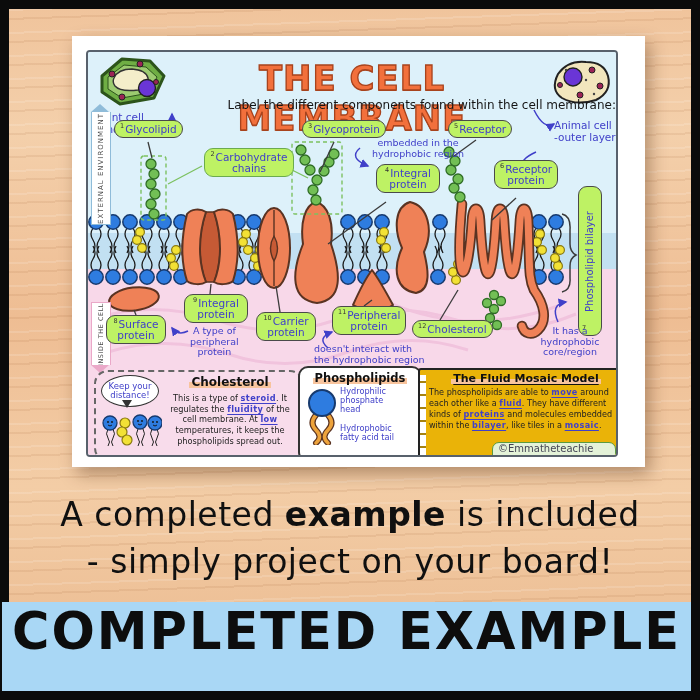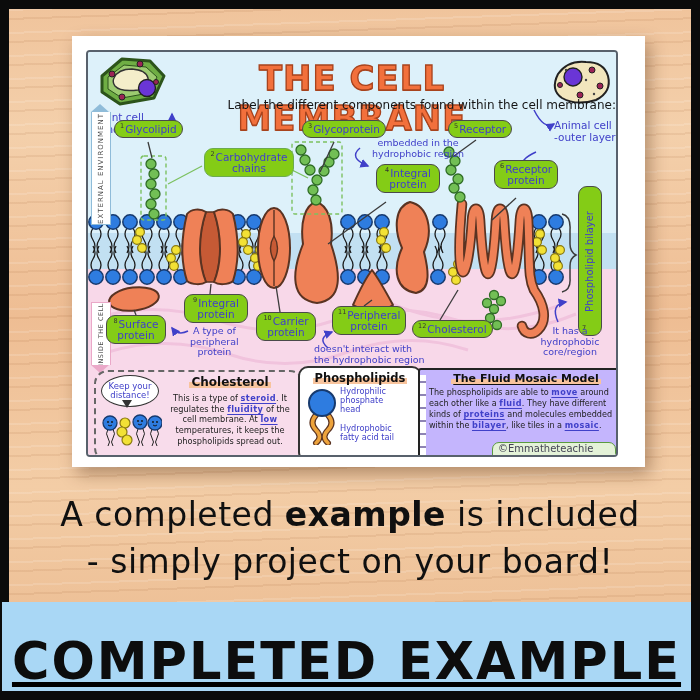--- a/index.html
+++ b/index.html
@@ -21,21 +21,21 @@
   .sub{position:absolute;left:0;right:0;top:46px;text-align:right;font-size:12px;color:#151515;}
   
   .ribbon{position:absolute;background:#fff;display:flex;align-items:center;justify-content:center;}
   .ribbon span{writing-mode:vertical-rl;transform:rotate(180deg);font-size:7px;letter-spacing:1px;color:#4a4a4a;white-space:nowrap;}
   .rib-ext{left:3px;top:60px;width:18px;height:112px;border:1.5px solid #8fbcd9;border-top:none;}
   .rib-ext:before{content:"";position:absolute;left:-1.5px;top:-8px;border-left:9.5px solid transparent;border-right:9.5px solid transparent;border-bottom:8px solid #8fbcd9;}
   .rib-ins{left:3px;top:250px;width:18px;height:62px;border:1.5px solid #eaa8c8;border-bottom:none;}
   .rib-ins:after{content:"";position:absolute;left:-1.5px;bottom:-8px;border-left:9.5px solid transparent;border-right:9.5px solid transparent;border-top:8px solid #eaa8c8;}
   .rib-ins span{font-size:6.4px;letter-spacing:.6px;}
   
-  .lbl{position:absolute;background:#84cc16;border:1.6px solid #4a4a4a;border-radius:9px;
+  .lbl{position:absolute;background:#bef264;border:1.6px solid #4a4a4a;border-radius:9px;
        padding:2px 5px;color:#4040c9;font-size:10.5px;line-height:1.08;text-align:center;}
   .lbl sup{color:#333;font-size:6.5px;margin-right:1px;}
   .lbl.green{border-color:#6cab4e;}
   .lbl.vert{width:16px;height:140px;display:flex;align-items:center;justify-content:center;padding:4px 3px;}
   .lbl.vert span{writing-mode:vertical-rl;transform:rotate(180deg);font-size:10px;white-space:nowrap;}
   .lbl.vert sup{position:absolute;bottom:3px;left:3px;}
   
   .note{position:absolute;color:#4040c9;font-size:10px;line-height:1.12;}
   .pre{white-space:pre-line;}
   
@@ -50,33 +50,33 @@
   .btitle{display:block;text-align:center;font-weight:bold;color:#111;margin-bottom:2px;}
   .hl{background:linear-gradient(transparent 52%,#f8c49d 52% 94%,transparent 94%);padding:0 2px;}
   .ans{color:#4040c9;font-weight:600;text-decoration:underline;text-underline-offset:2px;letter-spacing:.4px;}
   .box-chol .txt{flex:1;font-size:8.2px;line-height:1.32;text-align:center;}
   .box-chol .btitle{font-size:12px;}
   .box-phos{left:210px;top:314px;width:112px;height:86px;background:#fff;border:2px solid #333;border-radius:10px;padding:3px 4px;}
   .box-phos .btitle{font-size:11.5px;}
   .box-phos .row{display:flex;}
   .box-phos .labs{flex:1;color:#4040c9;font-size:8.2px;line-height:1.1;}
   .box-phos .labs .l2{margin-top:10px;}
-  .box-fmm{left:330px;top:316px;width:194px;height:78px;background:#c4b5fd;border:2px solid #222;border-radius:3px;padding:2px 5px 16px 9px;}
+  .box-fmm{left:330px;top:316px;width:194px;height:78px;background:#eab308;border:2px solid #222;border-radius:3px;padding:2px 5px 16px 9px;}
   .box-fmm:before{content:"";position:absolute;left:0;top:5px;bottom:5px;width:6px;
        background:repeating-linear-gradient(180deg,#fff 0 6px,#22222255 6px 8px,#fff 8px 13px);}
   .box-fmm .btitle{font-size:11px;text-decoration:underline;text-underline-offset:2px;}
   .box-fmm .txt{font-size:8.1px;line-height:1.34;}
   .credit{position:absolute;left:404px;top:390px;font-size:10px;color:#445;background:#e4f2d8;
           border:1px solid #5a9a40;border-radius:7px;padding:0 5px;}
   
   .tagline{position:absolute;left:0;right:0;top:492px;text-align:center;color:#101010;
            font-size:33px;line-height:1.42;letter-spacing:.5px;}
   .tagline b{font-weight:800;}
   .banner{position:absolute;left:2px;right:9px;top:602px;height:89px;background:#a9d7f5;
-          display:flex;align-items:flex-end;justify-content:center;text-decoration:underline;}
+          display:flex;align-items:flex-start;justify-content:center;}
   .banner span{font-size:51px;font-weight:700;letter-spacing:2px;color:#0d0d0d;}
 </style>
 </head>
 <body>
 
 <div class="wood"></div>
 
 <div class="paper">
   <div class="diagram">
 

